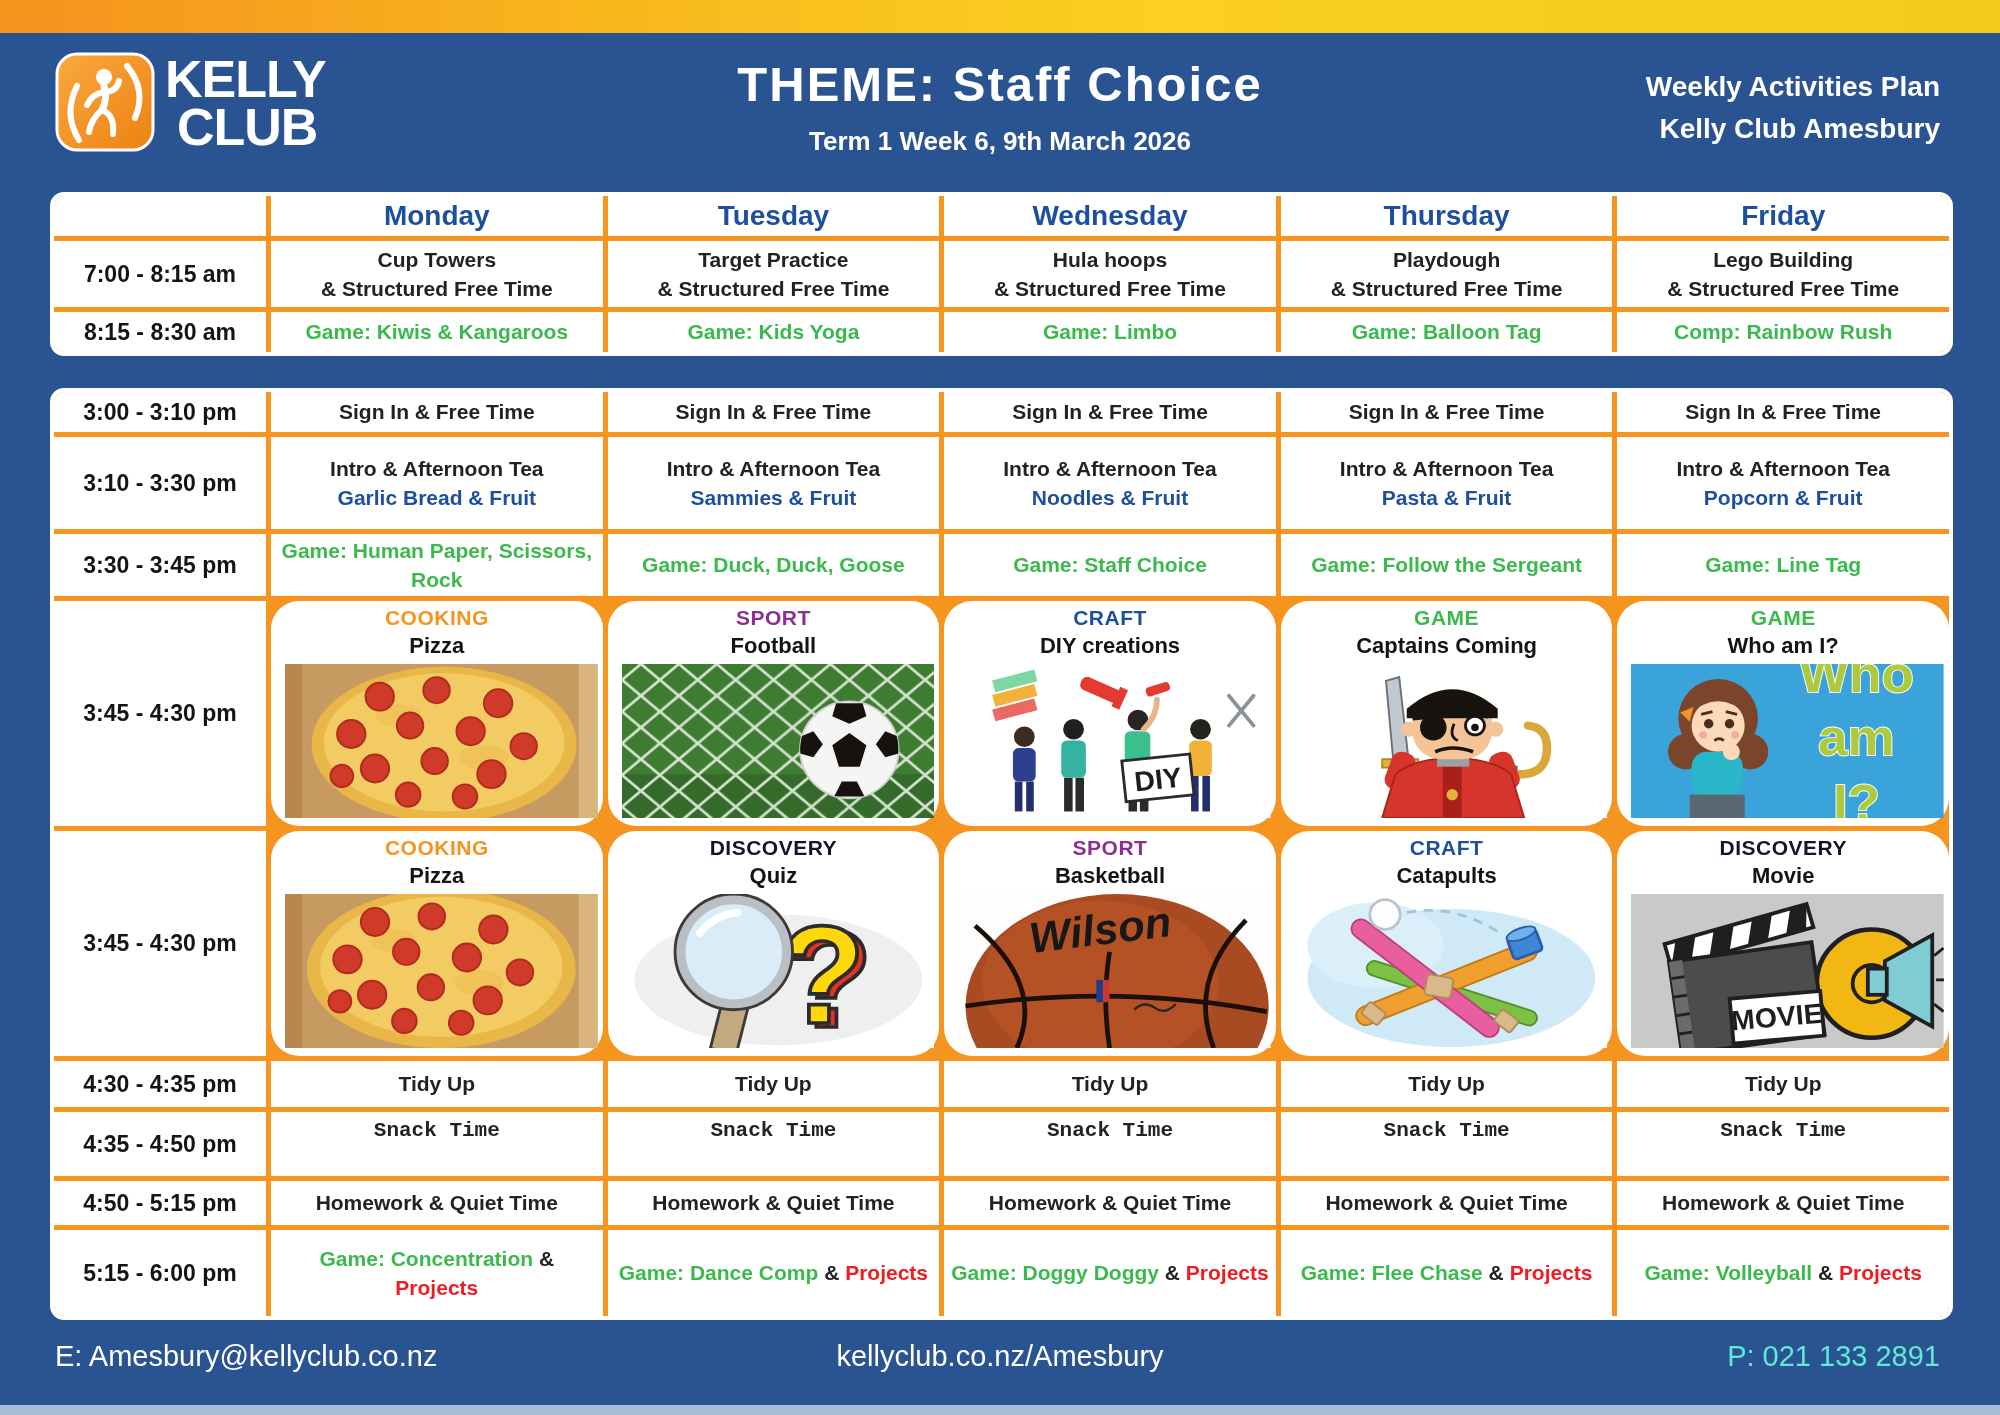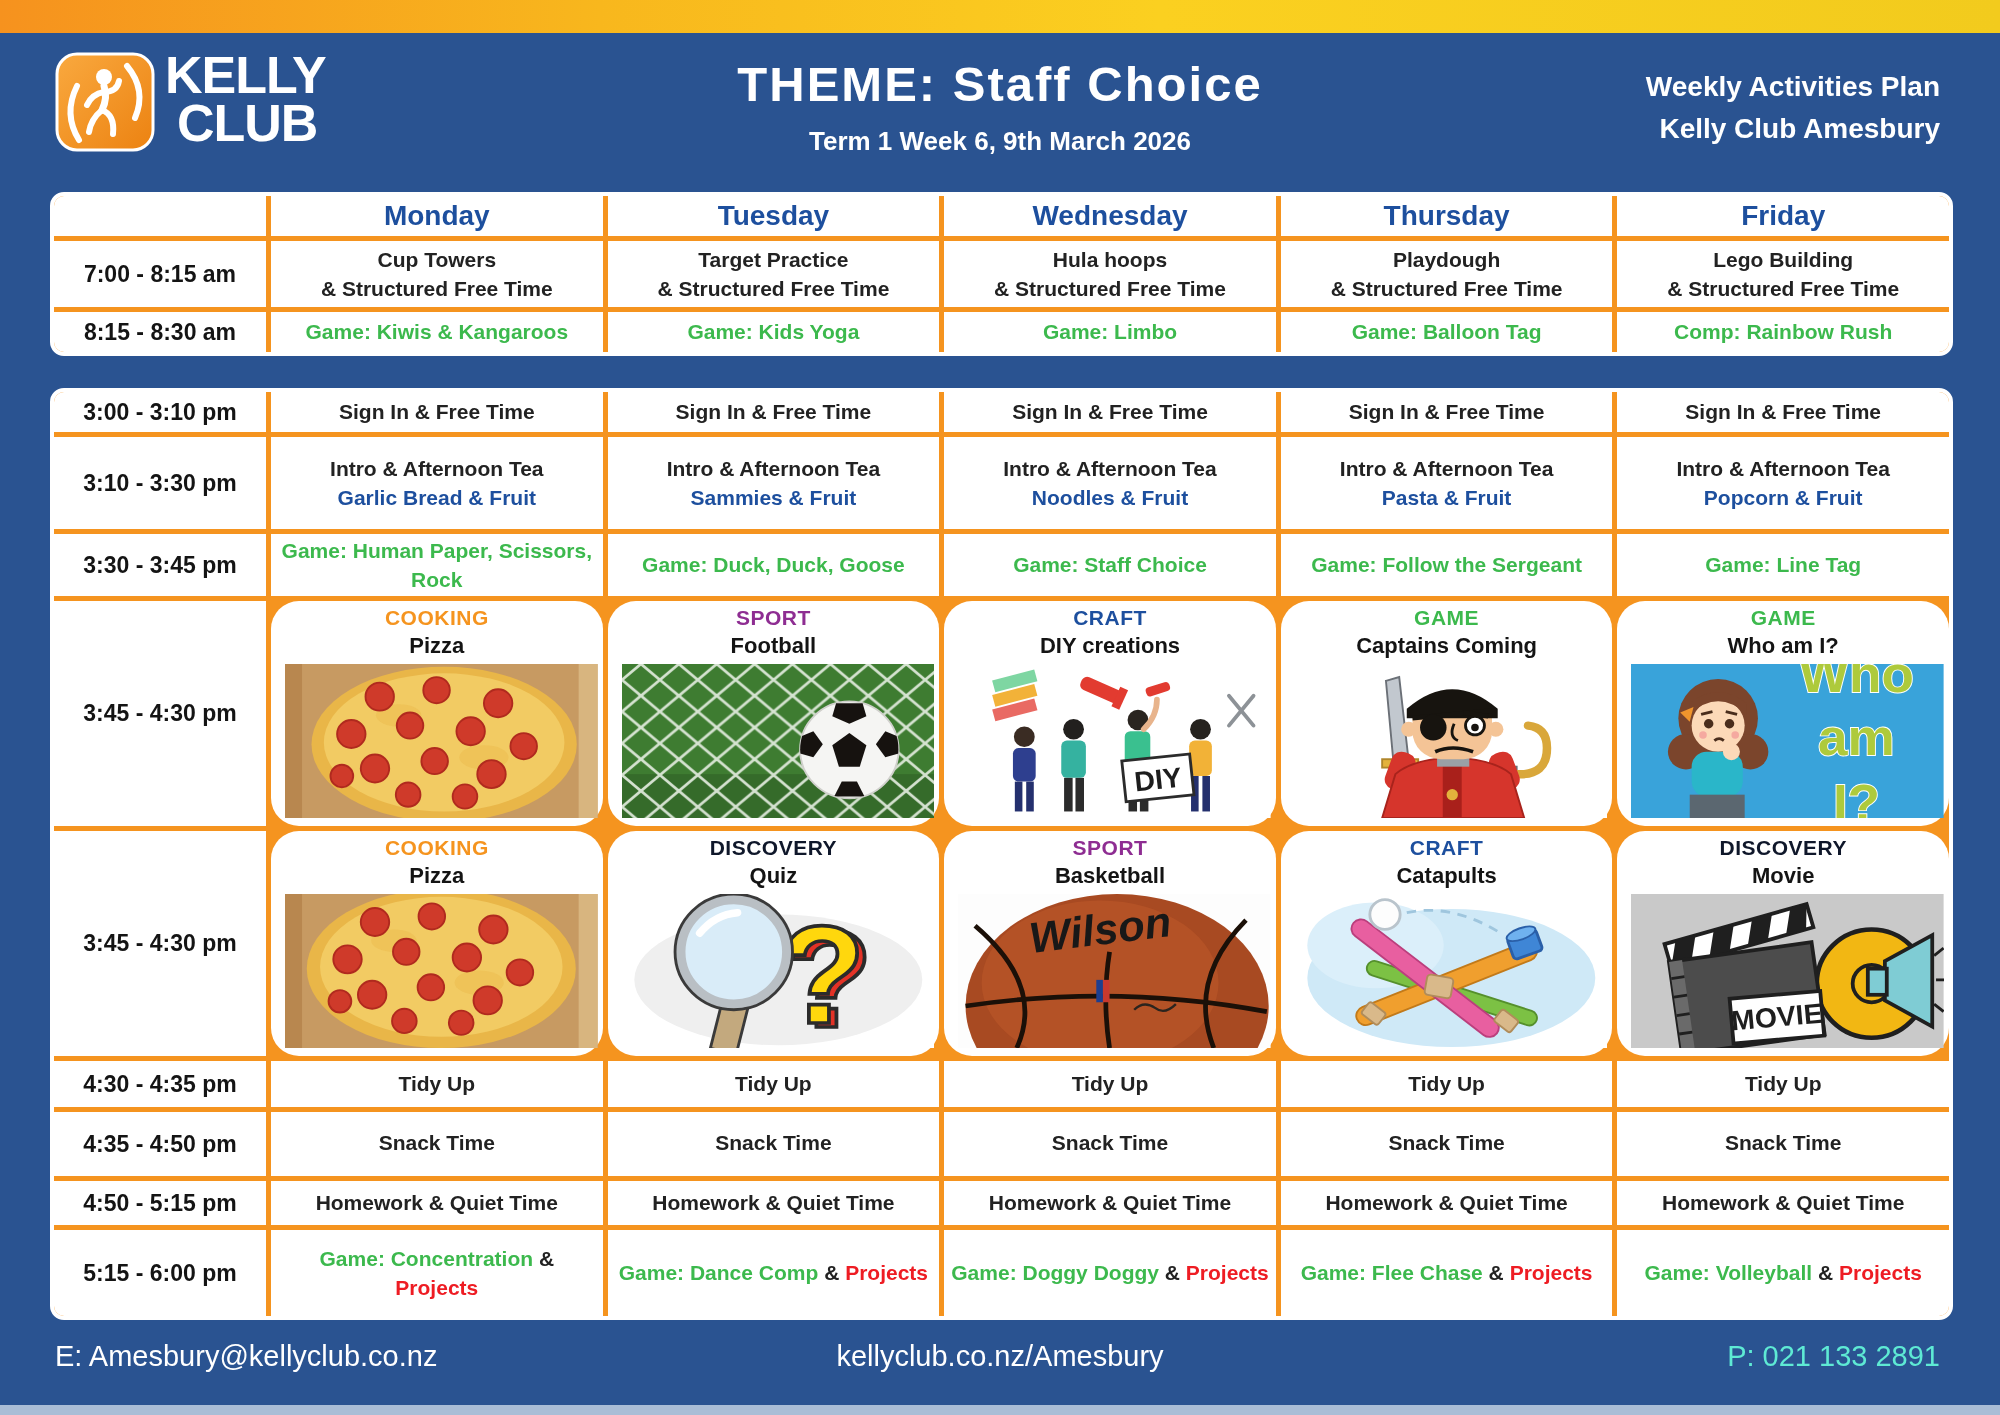--- a/index.html
+++ b/index.html
@@ -1,21 +1,21 @@
 <!DOCTYPE html>
 <html><head>
 <meta charset="utf-8">
 <style>
   html,body{margin:0;padding:0}
   body{width:2000px;height:1415px;background:#2a5391;position:relative;overflow:hidden;
        font-family:"Liberation Sans",sans-serif;}
   .topbar{position:absolute;top:0;left:0;width:100%;height:33px;
           background:linear-gradient(90deg,#f6921e 0%,#f8b71d 30%,#fbd020 58%,#f2cb1d 100%);}
   .bottombar{position:absolute;bottom:0;left:0;width:100%;height:10px;background:#a9bdd6;}
-  .logo{position:absolute;left:55px;top:52px;display:flex;align-items:flex-start;gap:10px;}
+  .logo{position:absolute;left:55px;top:52px;display:flex;align-items:flex-end;gap:10px;}
   .logotext{color:#fff;font-weight:bold;font-size:52px;line-height:.92;letter-spacing:-1px;}
   .logotext .l2{margin-left:12px;display:block;}
   .title{position:absolute;top:56px;left:0;width:100%;text-align:center;color:#fff;
          font-size:49px;font-weight:bold;letter-spacing:2px;}
   .subtitle{position:absolute;top:126px;left:0;width:100%;text-align:center;color:#fff;
             font-size:26px;font-weight:bold;}
   .planinfo{position:absolute;top:66px;right:60px;text-align:right;color:#fff;
             font-size:28px;line-height:1.5;font-weight:600;}
   .tbl{position:absolute;left:50px;width:1903px;display:grid;
        grid-template-columns:212px repeat(5,1fr);gap:5px;background:#f5941f;
@@ -31,21 +31,21 @@
   .red{color:#ee1c23;}
   .blue2{color:#1d4f9e;}
   .amp{color:#222;}
   .act{justify-content:center;padding:5px 4px 8px;border-radius:28px;}
   .cat{font-size:21px;font-weight:bold;letter-spacing:.5px;}
   .name{font-size:22px;font-weight:bold;color:#141414;margin-top:3px;}
   .cat-cooking{color:#f5941f;}.cat-sport{color:#8e2d92;}.cat-craft{color:#1d4f9e;}
   .cat-game{color:#3cb94d;}.cat-discovery{color:#0f172a;}
   .img{flex:1;align-self:stretch;margin:5px 1px 0;display:flex;overflow:hidden;padding-left:9px;}
   .img svg{width:100%;height:100%;display:block;}
-  .top{justify-content:flex-start;padding-top:16px;}
+  .top{justify-content:flex-start;padding-top:4px;font-family:Liberation Mono, monospace;}
   .footer-left{position:absolute;left:55px;top:1340px;color:#fff;font-size:29px;}
   .footer-center{position:absolute;left:0;width:100%;top:1340px;text-align:center;color:#fff;font-size:29px;}
   .footer-right{position:absolute;right:60px;top:1340px;color:#5eead4;font-size:29px;}
 </style>
 </head>
 <body>
 
 <div class="topbar"></div>
 
 <div class="logo">

